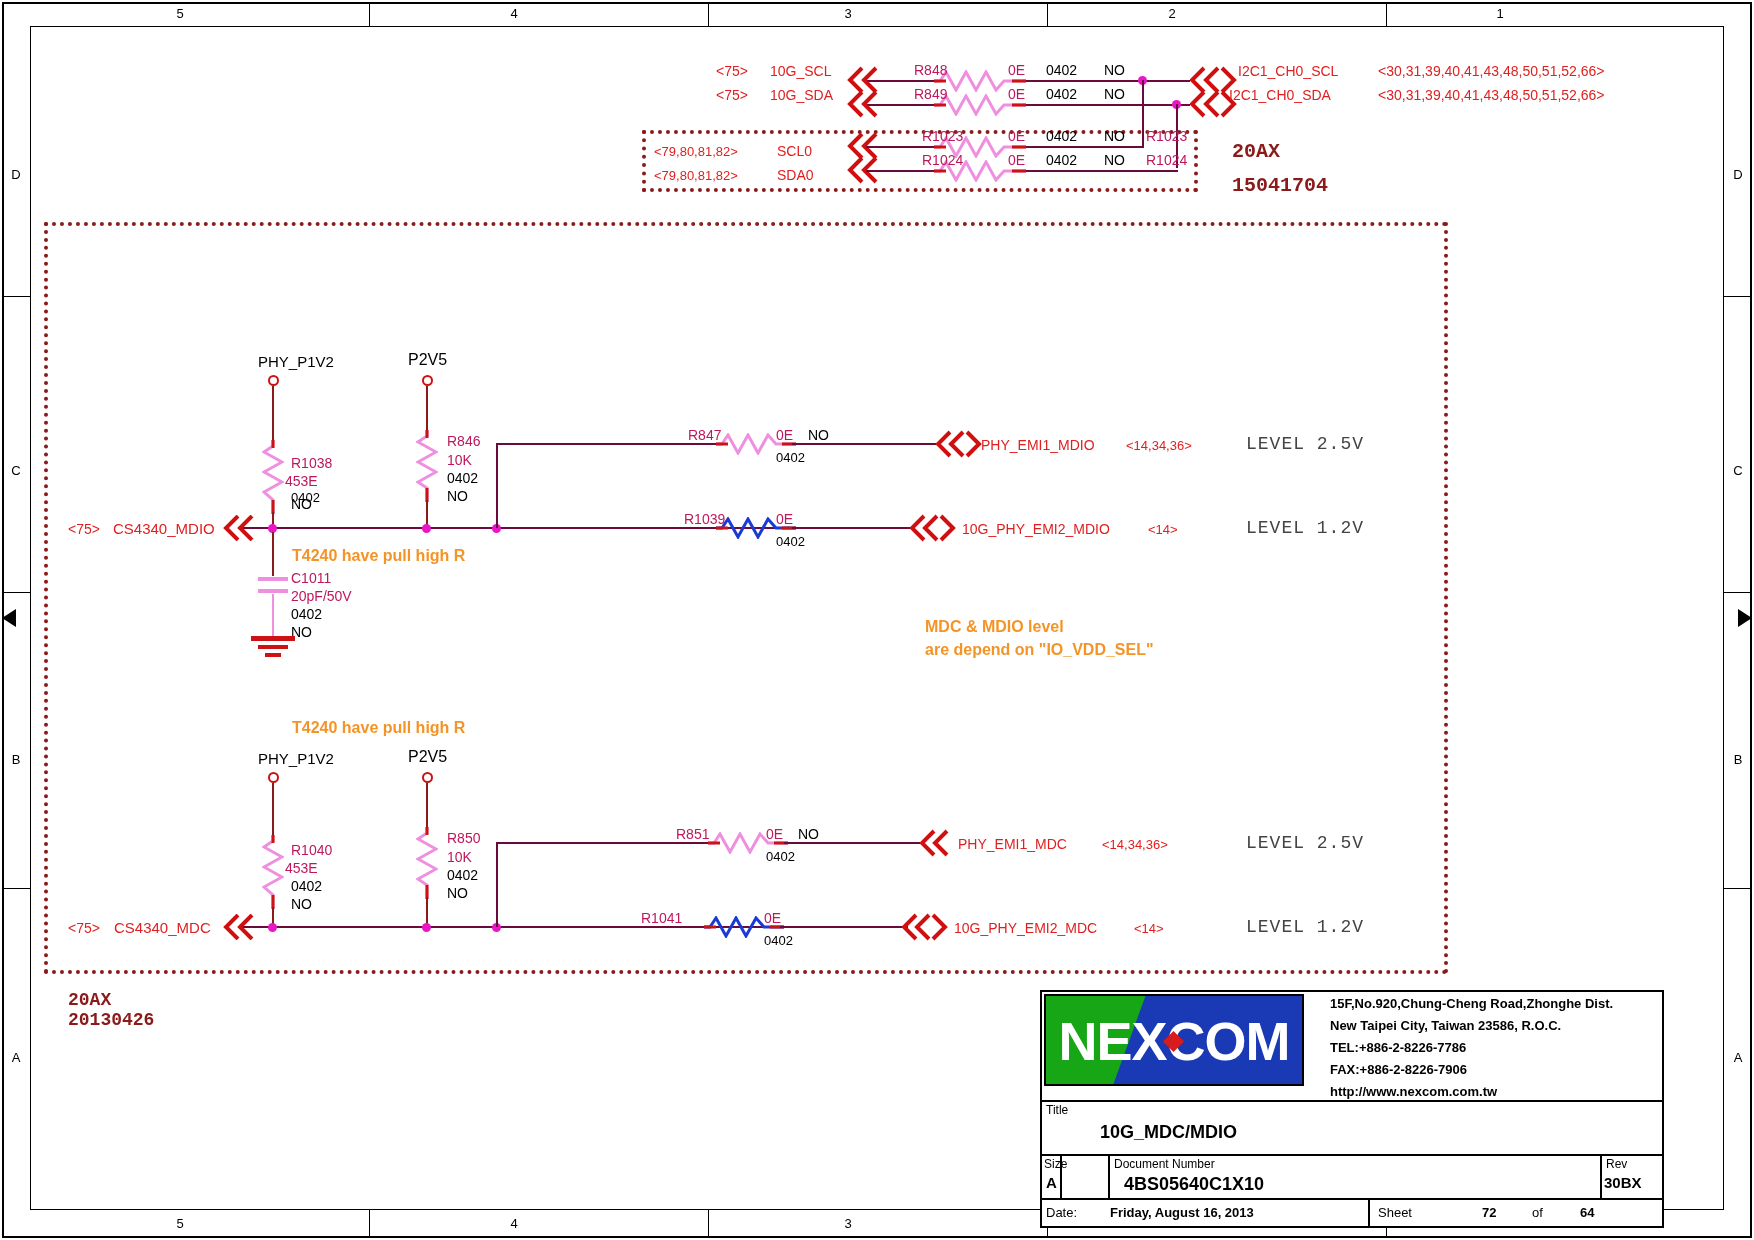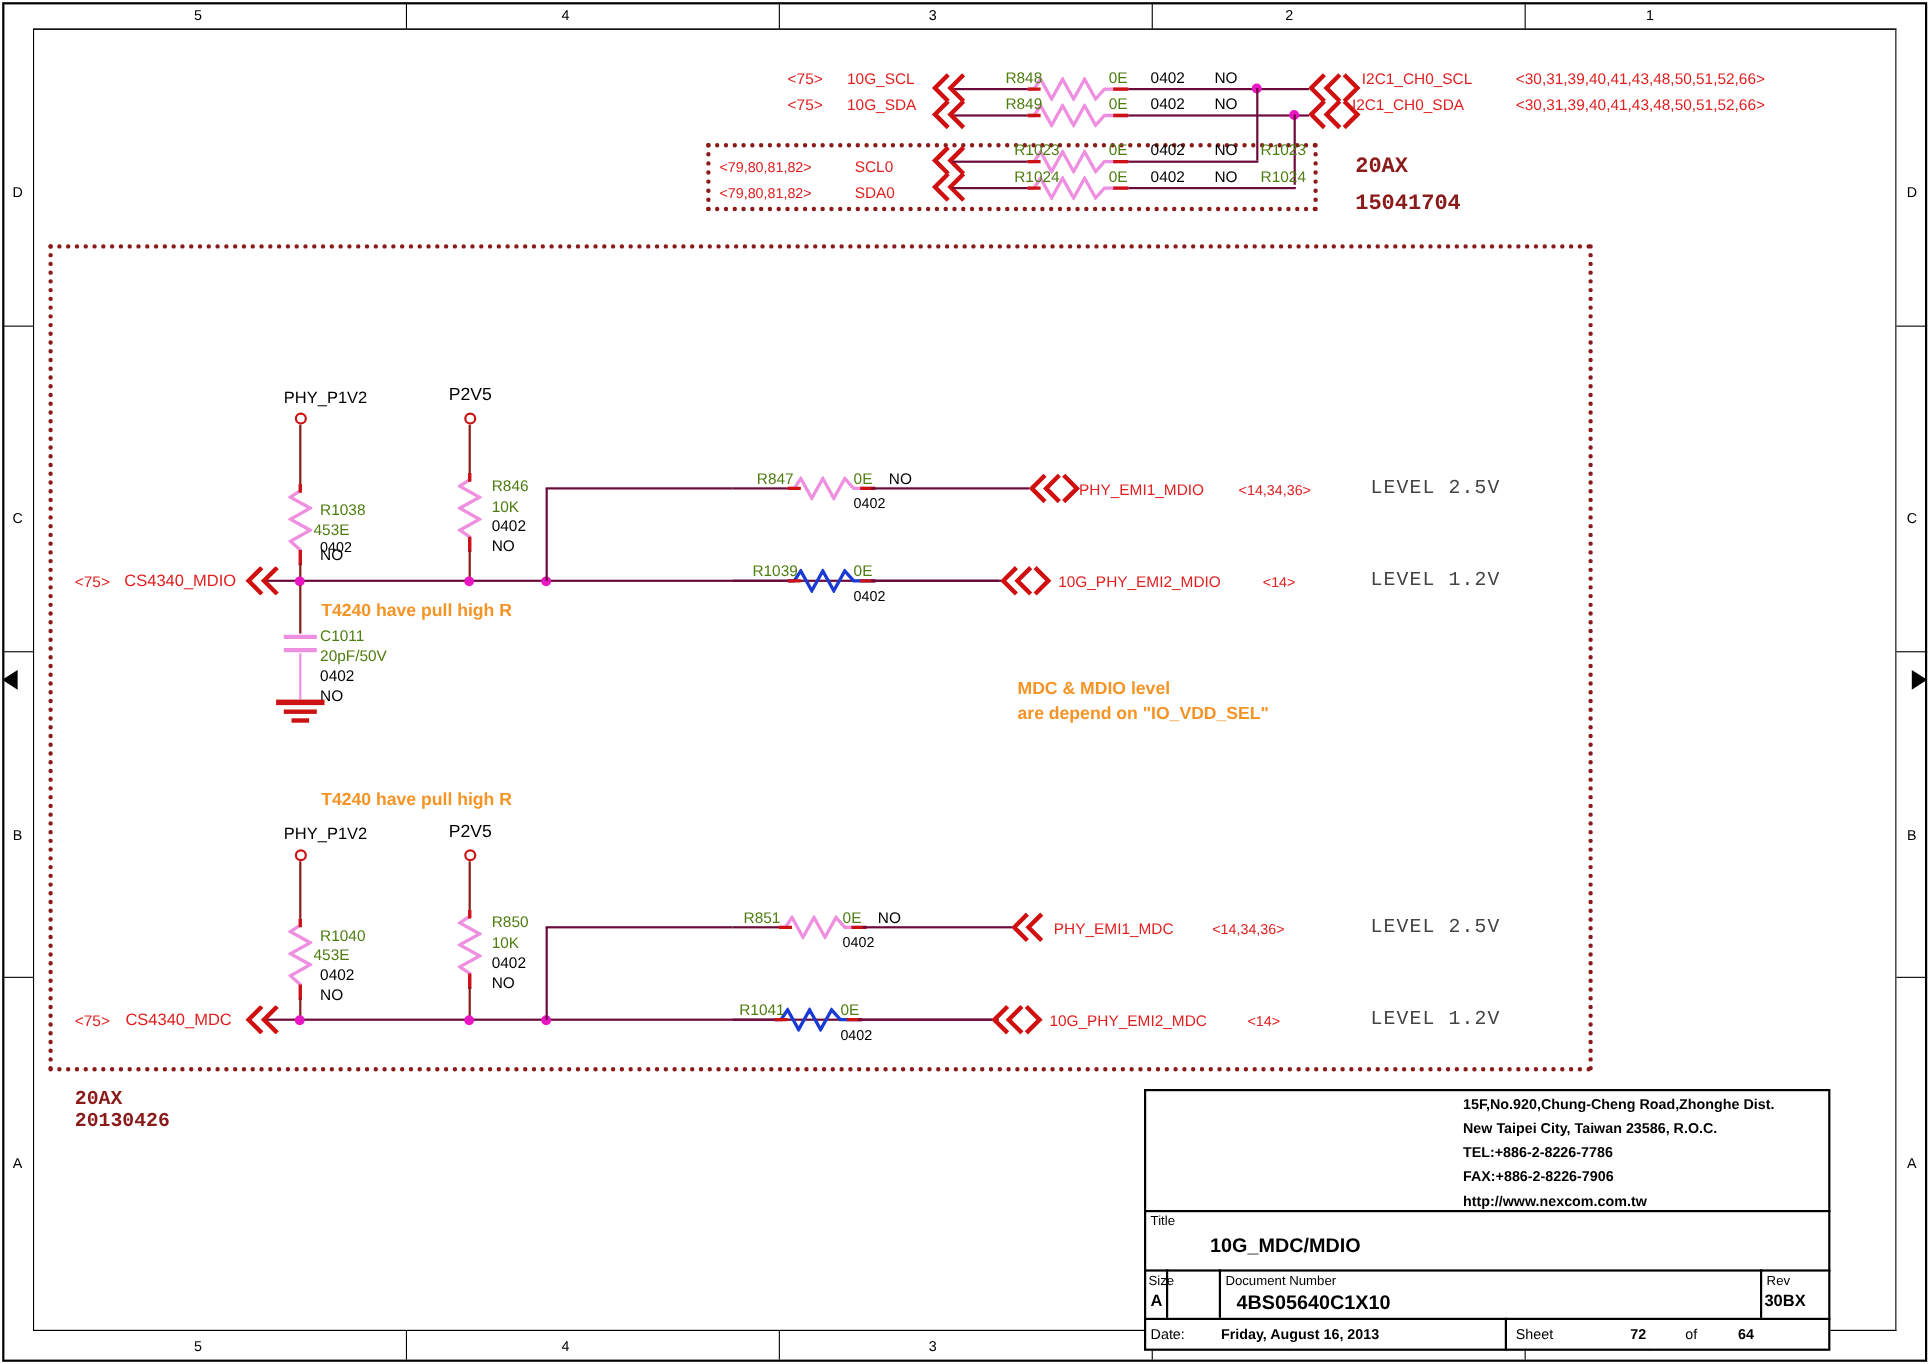--- a/index.html
+++ b/index.html
@@ -16,21 +16,21 @@
   
   .w{position:absolute;background:#6b0b3b;}
   .wh{height:2px;}
   .wv{width:2px;}
   .wred{background:#cc1212;}
   .junc{position:absolute;width:9px;height:9px;border-radius:50%;background:#e916c4;}
 
   
   .t{position:absolute;white-space:pre;font-family:"Liberation Sans",sans-serif;}
   .red{color:#e02020;}
-  .blue{color:#4d7c0f;}
+  .blue{color:#be185d;}
   .blk{color:#000;}
   .org{color:#f59426;font-weight:bold;}
   .mono{font-family:"Liberation Mono",monospace;color:#444;letter-spacing:1px;}
   .dkred{color:#8b1a1a;font-family:"Liberation Mono",monospace;font-weight:bold;}
   .s12{font-size:12px;}
   .s13{font-size:13px;}
   .s14{font-size:14px;}
   .s15{font-size:15px;}
   .s16{font-size:16px;}
   .s18{font-size:18px;}
@@ -397,37 +397,43 @@
   <div class="t red s13" style="left:1102px;top:837px;">&lt;14,34,36&gt;</div>
   <div class="t mono s18" style="left:1246px;top:833px;">LEVEL 2.5V</div>
 
   <div class="w wh" style="left:666px;top:926px;width:40px;"></div>
   <svg style="position:absolute;left:704px;top:916px;" width="80" height="22">
     <polyline points="0,11 6,11 12,2 22,20 32,2 42,20 52,2 60,11 80,11" fill="none" stroke="#1a3ad6" stroke-width="3"></polyline>
     <line x1="0" y1="11" x2="12" y2="11" stroke="#cc1212" stroke-width="3"></line>
     <line x1="66" y1="11" x2="80" y2="11" stroke="#cc1212" stroke-width="3"></line>
   </svg>
   <div class="w wh" style="left:780px;top:926px;width:122px;"></div>
-  <div class="t blue s14" style="left:672px;top:910px;">R1041</div>
+  <div class="t blue s14" style="left:641px;top:910px;">R1041</div>
   <div class="t blue s14" style="left:764px;top:910px;">0E</div>
   <div class="t blk s13" style="left:764px;top:933px;">0402</div>
   <svg class="chev" style="left:902px;top:913px;" width="50" height="28">
     <polyline points="14,2 2,14 14,26" fill="none" stroke="#d01010" stroke-width="4"></polyline>
     <polyline points="27,2 15,14 27,26" fill="none" stroke="#d01010" stroke-width="4"></polyline>
     <polyline points="31,2 43,14 31,26" fill="none" stroke="#d01010" stroke-width="4"></polyline>
   </svg>
   <div class="t red s14" style="left:954px;top:920px;">10G_PHY_EMI2_MDC</div>
   <div class="t red s13" style="left:1134px;top:921px;">&lt;14&gt;</div>
   <div class="t mono s18" style="left:1246px;top:917px;">LEVEL 1.2V</div>
 
   <div class="t dkred s18" style="left:68px;top:990px;">20AX</div>
   <div class="t dkred s18" style="left:68px;top:1010px;">20130426</div>
 
   <div class="tb" style="left:1040px;top:990px;width:624px;height:238px;border-width:2px;"></div>
 
+  <div class="logo">
+    <div class="logoG"></div>
+    <div class="logoSlash"></div>
+    <div class="logoTxt">NEXCOM</div>
+    <div class="diamond"></div>
+  </div>
 
   <div class="t blk s13" style="left:1330px;top:996px;font-weight:bold;">15F,No.920,Chung-Cheng Road,Zhonghe Dist.</div>
   <div class="t blk s13" style="left:1330px;top:1018px;font-weight:bold;">New Taipei City, Taiwan 23586, R.O.C.</div>
   <div class="t blk s13" style="left:1330px;top:1040px;font-weight:bold;">TEL:+886-2-8226-7786</div>
   <div class="t blk s13" style="left:1330px;top:1062px;font-weight:bold;">FAX:+886-2-8226-7906</div>
   <div class="t blk s13" style="left:1330px;top:1084px;font-weight:bold;">http://www.nexcom.com.tw</div>
 
   <div class="tbl" style="left:1040px;top:1100px;width:624px;height:2px;"></div>
   <div class="tbl" style="left:1040px;top:1154px;width:624px;height:2px;"></div>
   <div class="tbl" style="left:1040px;top:1198px;width:624px;height:2px;"></div>

